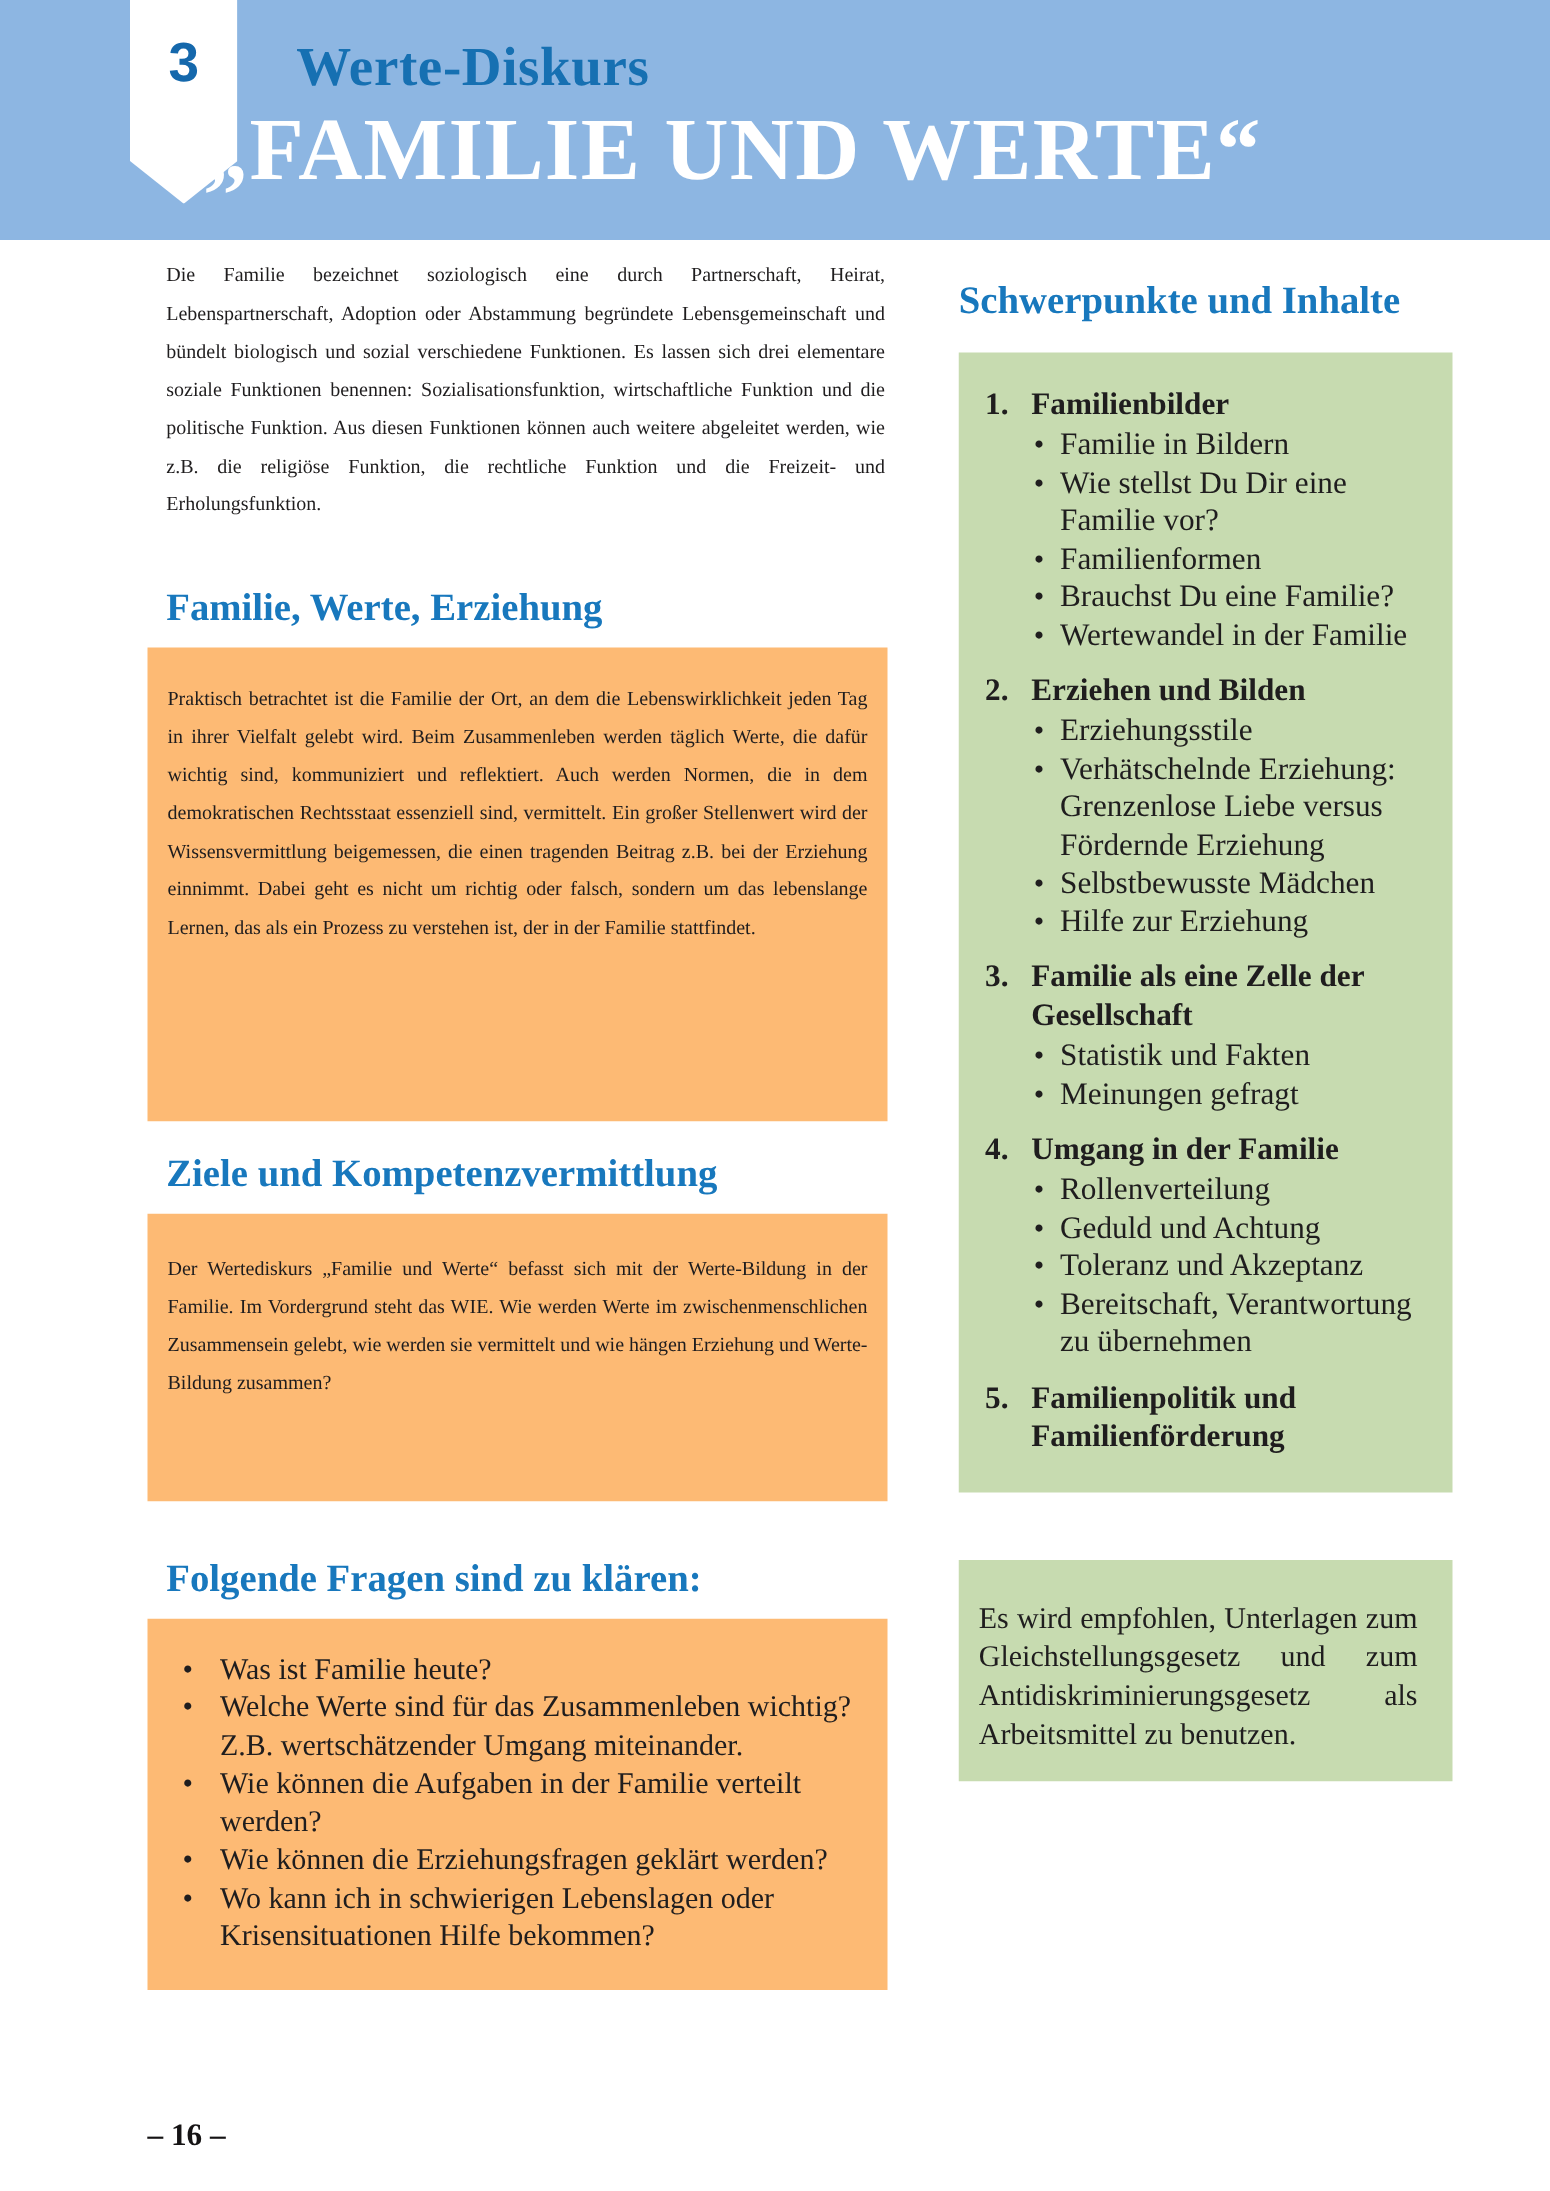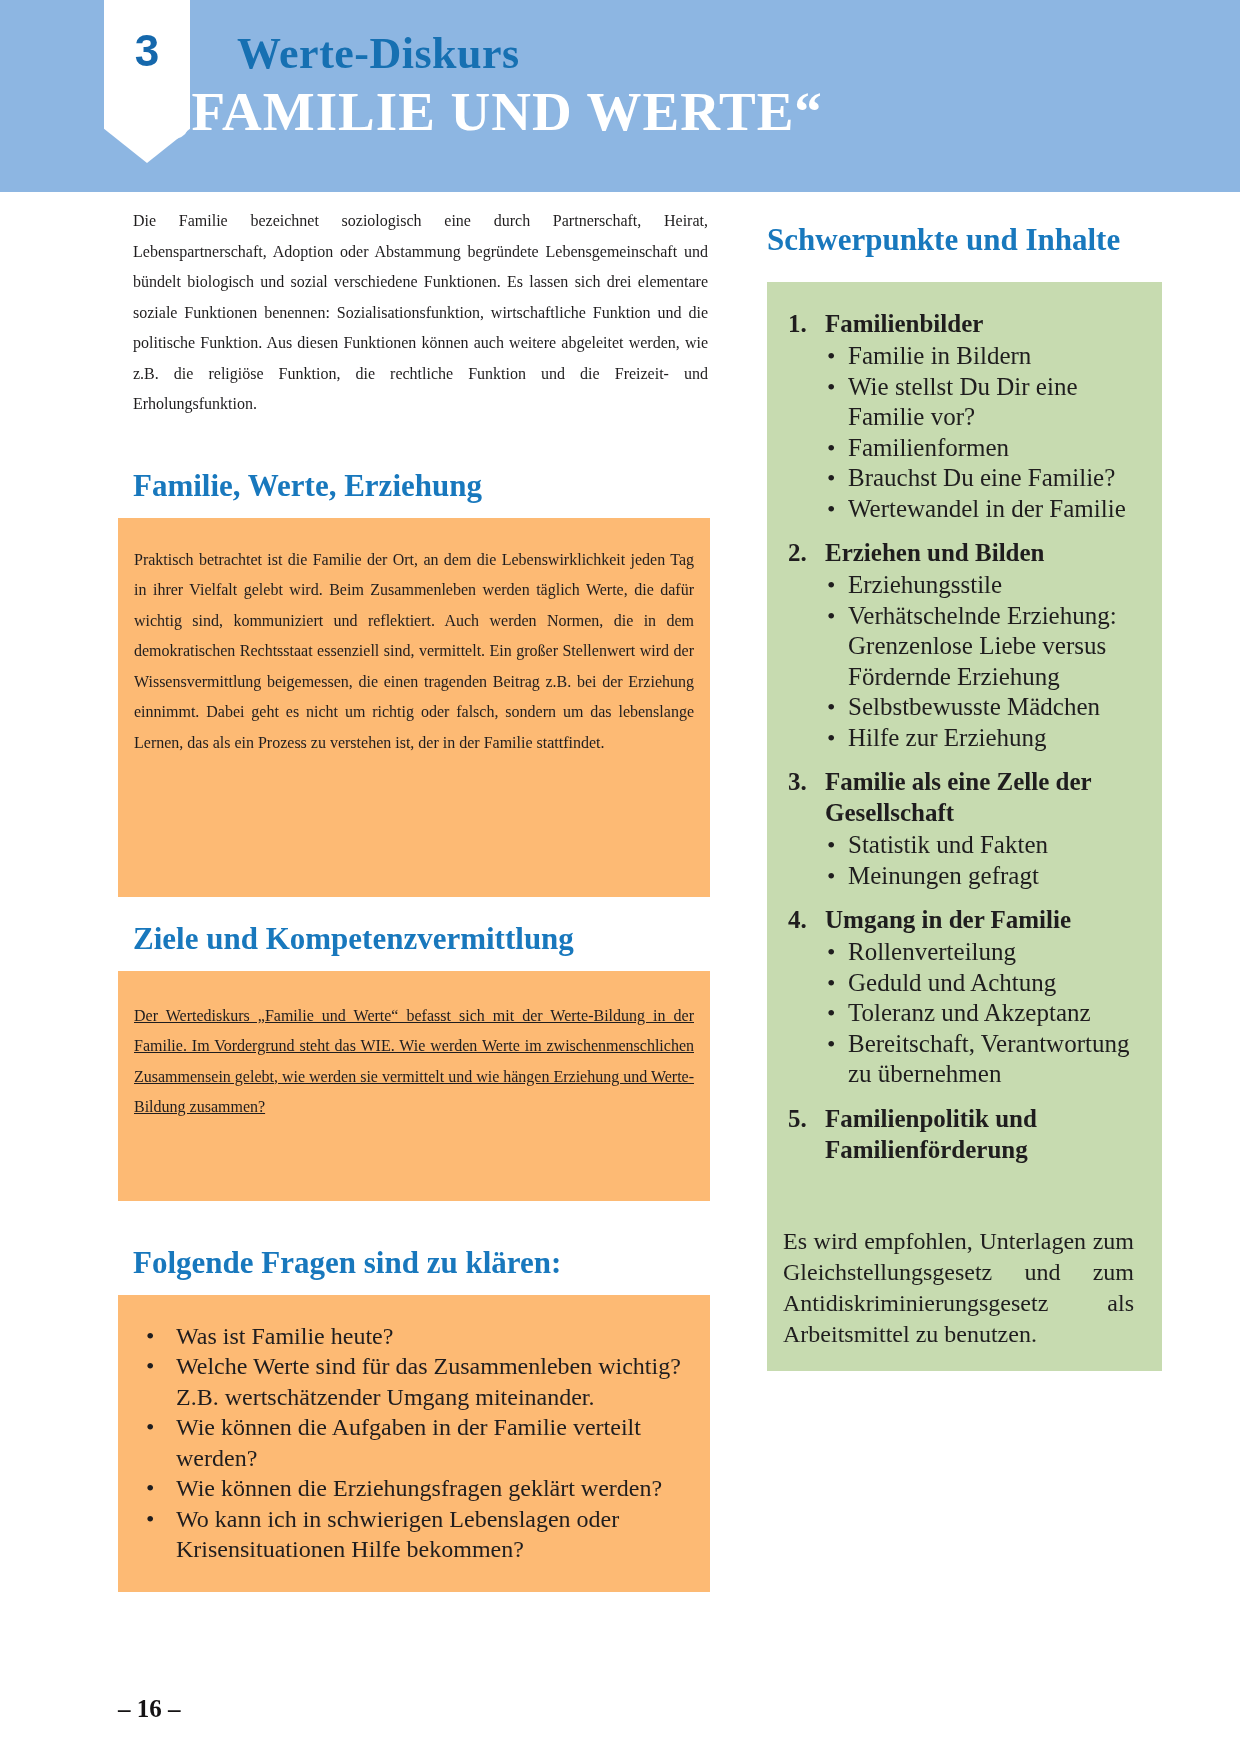--- a/index.html
+++ b/index.html
@@ -32,21 +32,21 @@
     font-family:"Liberation Sans","DejaVu Sans",sans-serif;
     font-weight:bold; font-size:44px; color:#1568ac;
   }
   .banner-kicker {
     position:absolute; left:237px; top:28px;
     font-weight:bold; font-size:44px; color:#1670b2;
     letter-spacing:0.5px;
   }
   .banner-title {
     position:absolute; left:163px; top:80px;
-    font-weight:bold; font-size:55px; color:#ffffff;
+    font-weight:bold; font-size:71px; color:#ffffff;
     letter-spacing:1px; white-space:nowrap;
   }
 
   
   .main {
     display:flex;
     padding:0 58px 0 118px;
     gap:57px;
     align-items:flex-start;
   }
@@ -62,21 +62,21 @@
     margin:48px 0 14px 15px; line-height:36px;
   }
   .col-left h2.h2-2 { margin-top:24px; }
   .col-left h2.h2-3 { margin-top:44px; }
 
   .box { width:100%; }
   .box.orange { background:#fdba74; }
   .box.green  { background:#c7dbb0; }
 
   .obox1 { min-height:379px; padding:27px 16px 16px 16px; }
-  .obox2 { min-height:230px; padding:30px 16px 16px 16px;text-decoration:underline; }
+  .obox2 { min-height:230px; padding:30px 16px 16px 16px; }
   .obox3 { min-height:297px; padding:26px 16px 16px 14px; }
 
   .qlist { list-style:none; }
   .qlist li {
     position:relative;
     padding-left:44px;
     font-size:24px; line-height:30.5px;
     text-align:left;
   }
   .qlist li::before {
@@ -97,20 +97,21 @@
   .topic-name { flex:1; }
   .topic ul { list-style:none; margin-top:2px; padding-left:44px; }
   .topic ul li {
     position:relative; padding-left:21px;
     font-size:25px; line-height:30.5px;
   }
   .topic ul li::before {
     content:"•"; position:absolute; left:0; top:0; font-size:24px;
   }
   .note-box {
+    margin-top:54px;
     min-height:177px;
     padding:32px 28px 20px 16px;
     font-size:24px; line-height:31px; text-align:justify;
   }
 
   
   .page-footer {
     position:absolute; left:118px; bottom:30px;
     width:1064px; text-align:left;
     font-weight:bold; font-size:25px; color:#151314;

